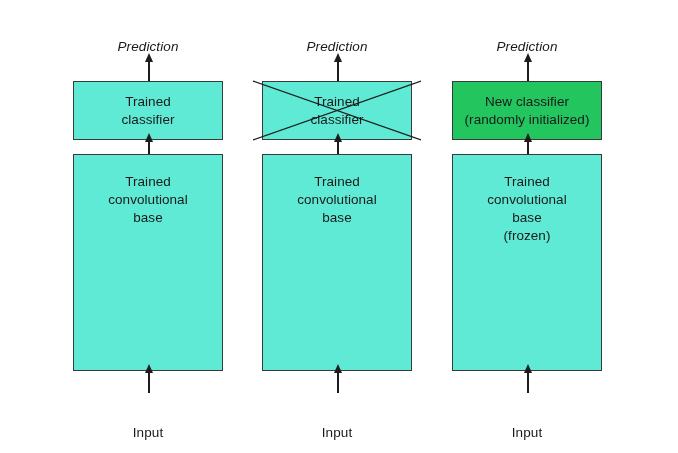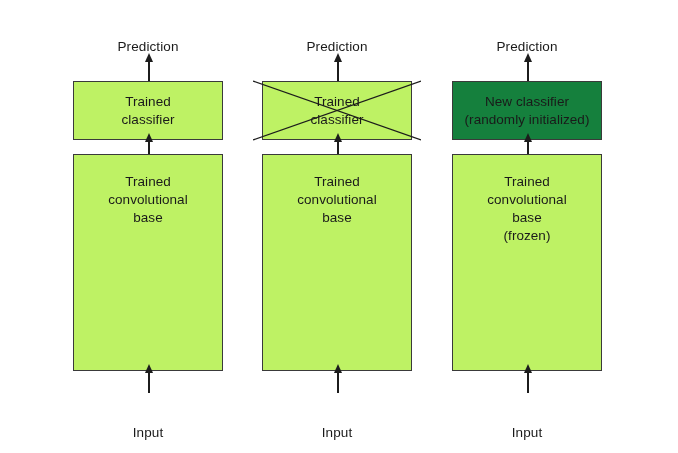--- a/index.html
+++ b/index.html
@@ -36,21 +36,21 @@
     position: absolute;
     left: 0;
     width: 190px;
     text-align: center;
     font-size: 13.5px;
     line-height: 17px;
     letter-spacing: 0.1px;
     white-space: nowrap;
   }
 
-  .label-prediction { top: 38px; }
+  .label-prediction { top: 38px; font-style: italic; }
   .label-input      { top: 424px; }
 
   
   .arrow {
     position: absolute;
     left: 95px;
     width: 2px;
     background: #1c1c1c;
   }
   .arrow::after {
@@ -68,40 +68,40 @@
   .arrow-middle { top: 140px; height: 14px; }
   .arrow-bottom { top: 371px; height: 22px; }
 
   
   .box {
     position: absolute;
     left: 20px;
     width: 150px;
     box-sizing: border-box;
     border: 1.2px solid #3a3a3a;
-    background: #bef264;
+    background: #5eead4;
     display: flex;
     align-items: center;
     justify-content: center;
     text-align: center;
   }
 
   .box-classifier {
     top: 81px;
     height: 59px;
   }
   .box-base {
     top: 154px;
     height: 217px;
     align-items: flex-start;
     padding-top: 18px;
   }
 
   .box.shaded {
-    background: #15803d;
+    background: #22c55e;
     text-align: center;
   }
 
   .box-text {
     font-size: 13.5px;
     line-height: 18px;
     white-space: pre-line;
     letter-spacing: 0.05px;
   }
 

